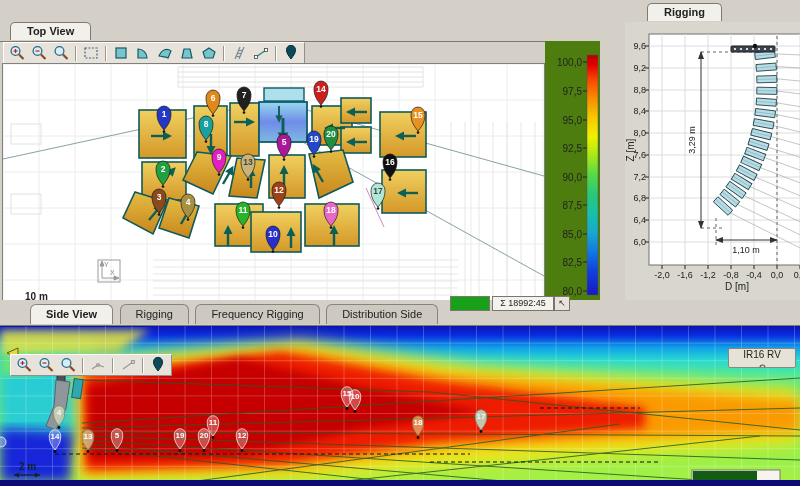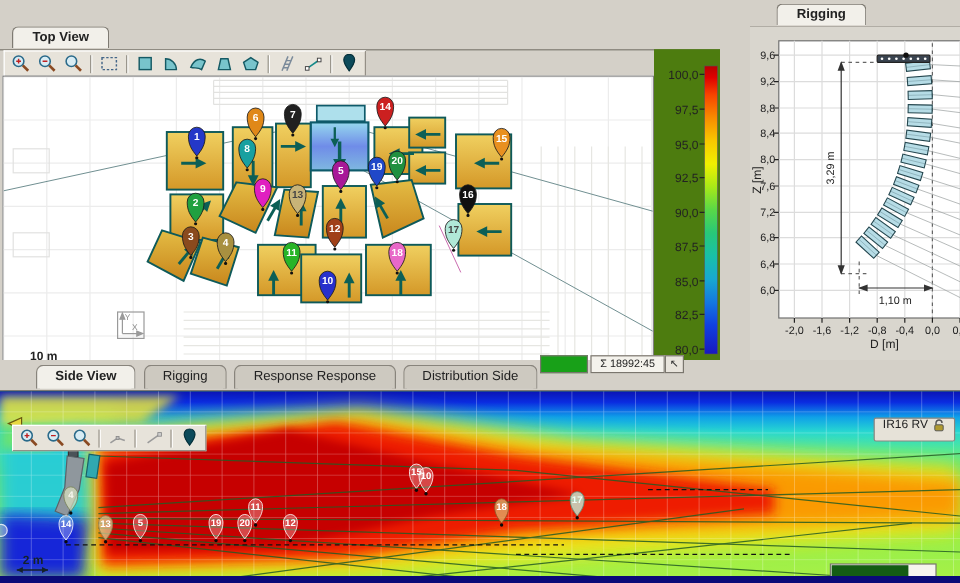--- a/index.html
+++ b/index.html
@@ -30,22 +30,22 @@
   
   .tvstatus{position:absolute;left:450px;top:277px;height:15px;display:flex;align-items:stretch;z-index:5;justify-content:center;}
   .prog{width:38px;border:1px solid #7a766e;background:#18a018;margin-right:2px;}
   .sumfield{width:60px;border:1px solid #7a766e;background:#f4f2ec;font-size:9px;line-height:13px;
             text-align:center;color:#222;white-space:nowrap;overflow:hidden;}
   .nwbtn{width:14px;border:1px solid #7a766e;background:#e8e4dc;font-size:9px;line-height:13px;text-align:center;color:#333;}
   
   .svwrap{position:absolute;left:0;top:26px;width:800px;height:160px;background:#208020;}
   .svtoolbar{left:10px;top:28px;z-index:6;}
   .arraybtn{position:absolute;left:728px;top:22px;width:66px;height:18px;background:#e6e2d8;
-            border:1px solid #8a8680;border-radius:2px;display:flex;align-items:flex-start;justify-content:center;
-            gap:4px;font-size:10px;color:#222;z-index:6;}
+            border:1px solid #8a8680;border-radius:2px;display:flex;align-items:center;justify-content:center;
+            gap:4px;font-size:10px;color:#222;z-index:6;flex-direction:column;}
   svg text{font-family:"Liberation Sans",sans-serif;}
 </style>
 </head>
 <body>
 
 <div class="app">
 
   <div class="panel" style="left:0;top:0;width:600px;height:300px;margin-top:19px;">
     <div class="tabrow">
       <div class="tab"><span>Top View</span></div>
@@ -625,21 +625,21 @@
       </g>
       <text transform="translate(9,128) rotate(-90)" text-anchor="middle" font-size="10" fill="#222">Z [m]</text>
       <text x="112" y="268" text-anchor="middle" font-size="10" fill="#222">D [m]</text>
     </svg>
   </div>
 
   <div class="panel" style="left:0;top:300px;width:800px;height:186px;">
     <div class="tabrow" style="height:25px;">
       <div class="btab active" style="margin-left:30px;text-align:center;"><span>Side View</span></div>
       <div class="btab"><span>Rigging</span></div>
-      <div class="btab"><span>Response Response</span></div>
+      <div class="btab"><span>Frequency Rigging</span></div>
       <div class="btab"><span>Distribution Side</span></div>
     </div>
 
     <div class="svwrap">
       <svg width="800" height="160" viewBox="0 0 800 160">
         <defs>
           <linearGradient id="sky" x1="0" y1="0" x2="0" y2="1">
             <stop offset="0" stop-color="#0a14b4"></stop>
               <stop offset="0.06" stop-color="#0a2ce0"></stop>
             <stop offset="0.14" stop-color="#0fa0e8"></stop>

